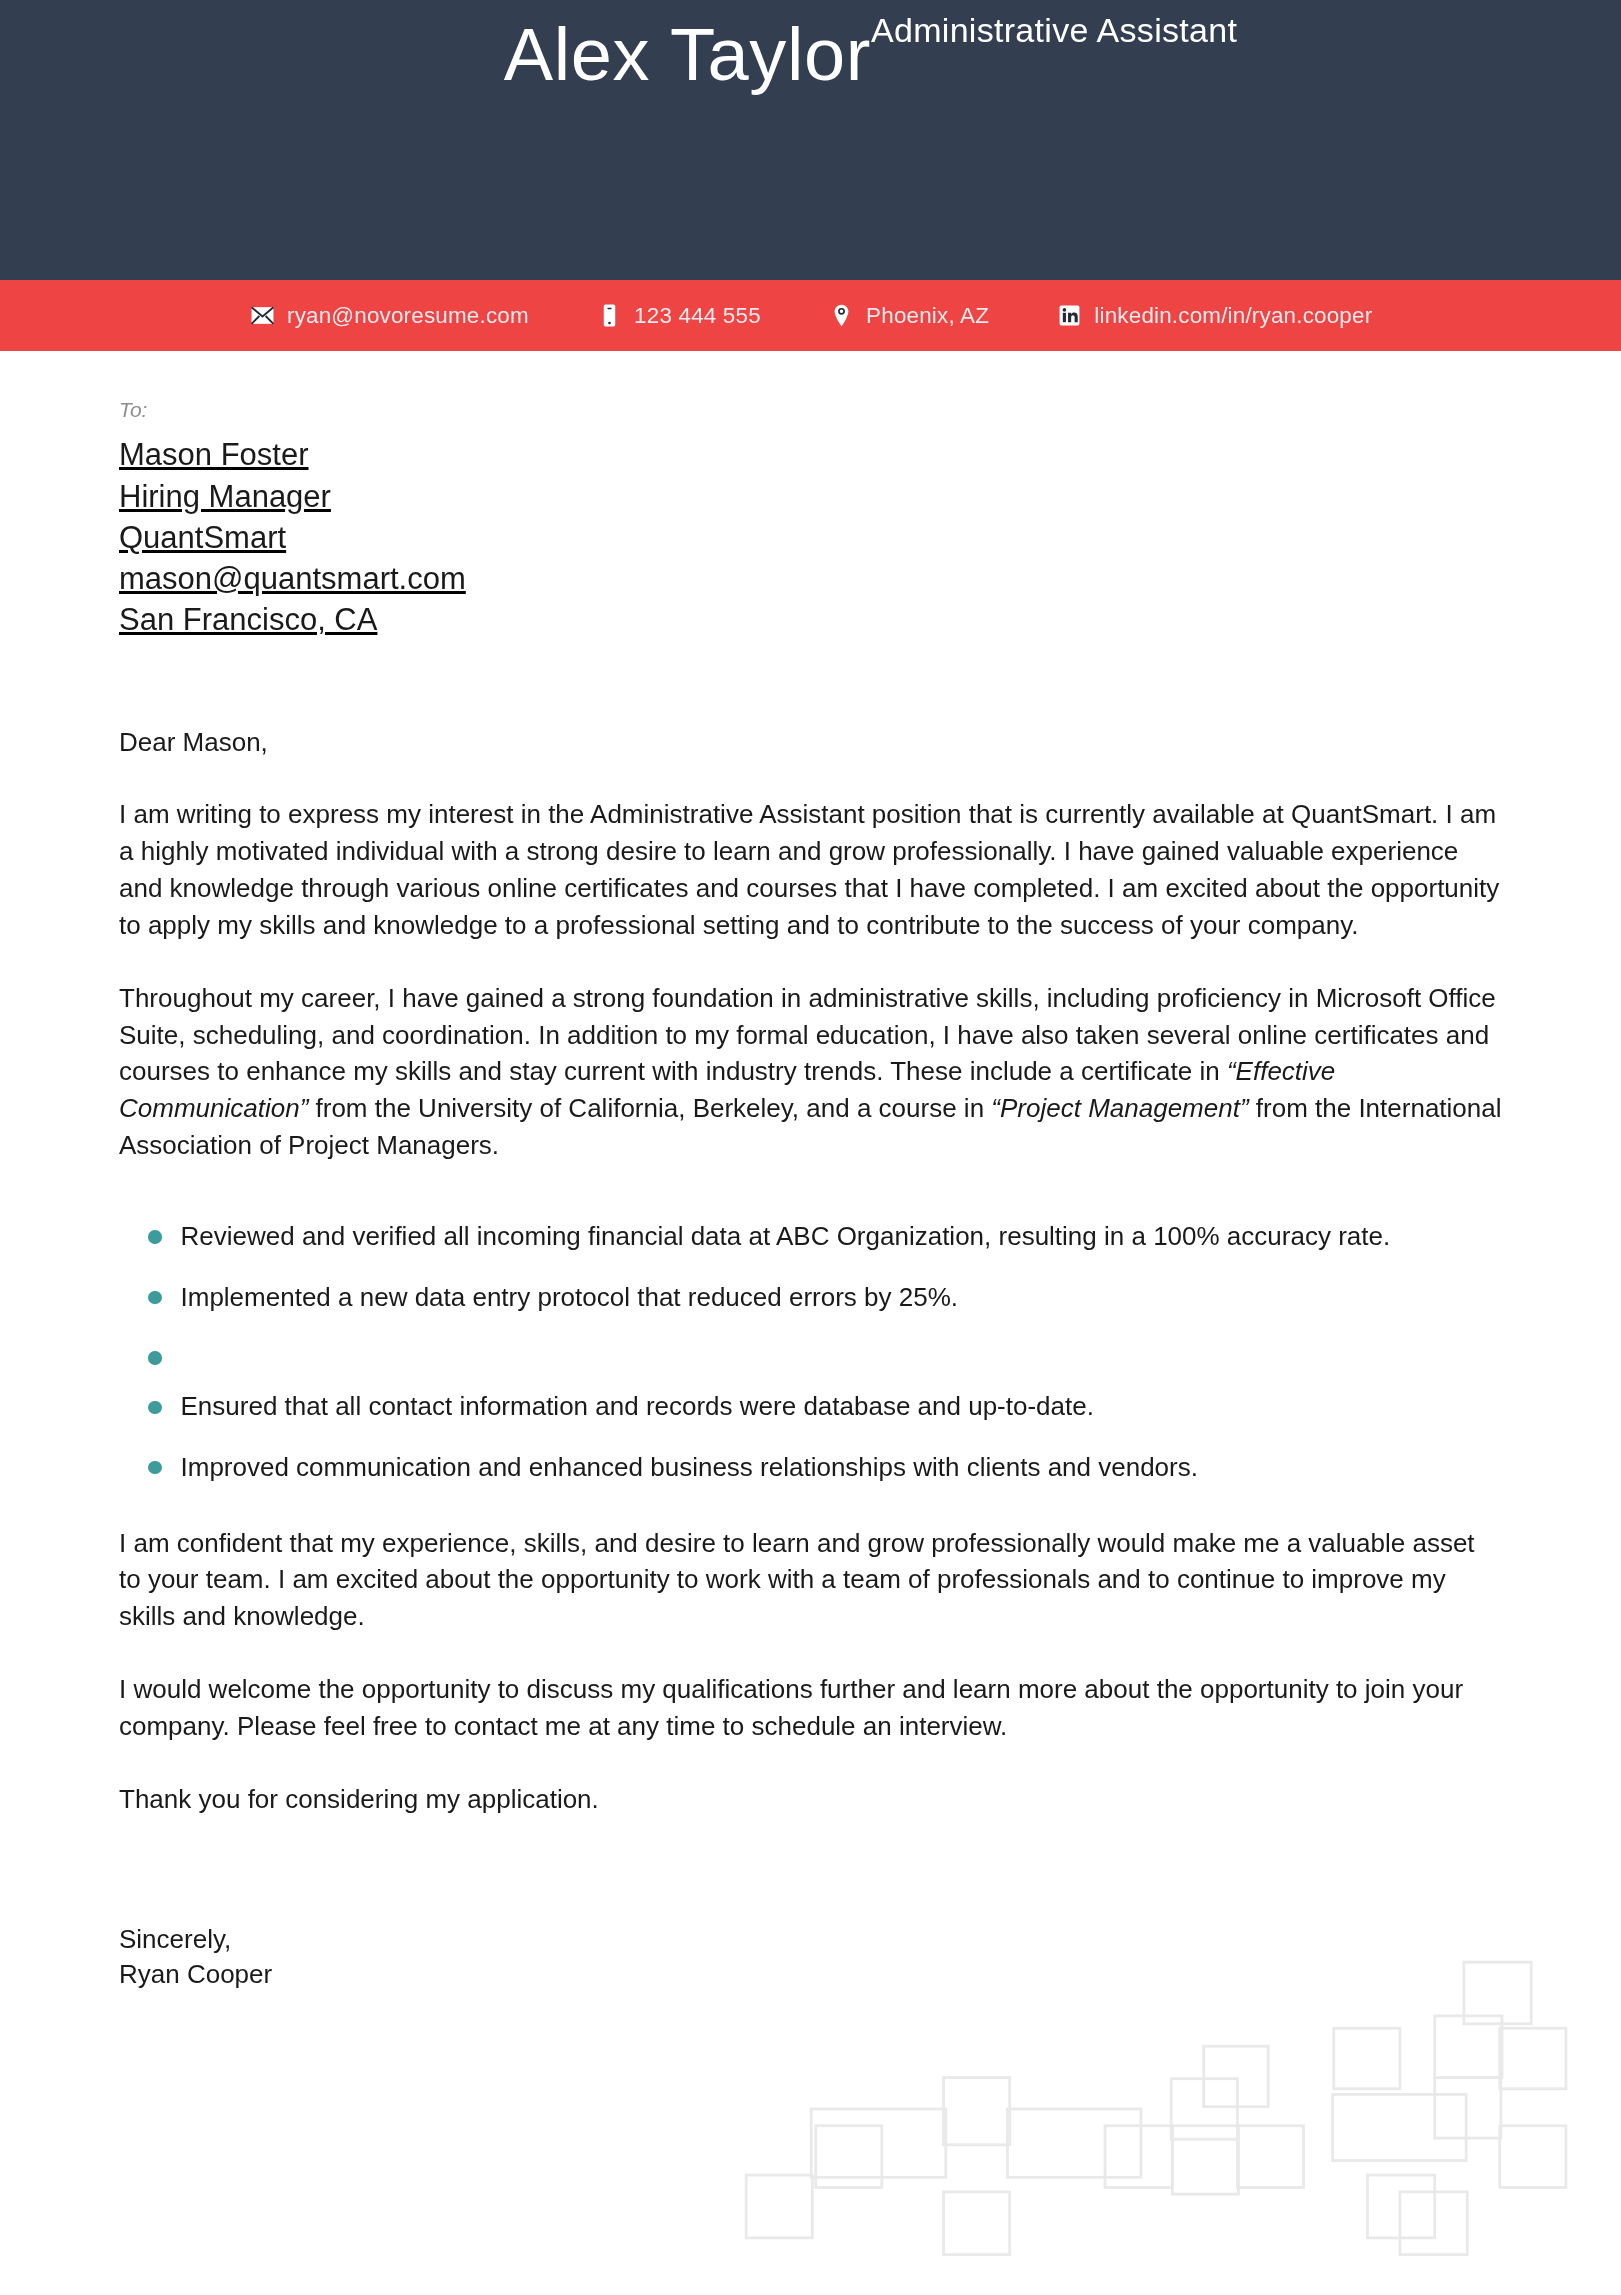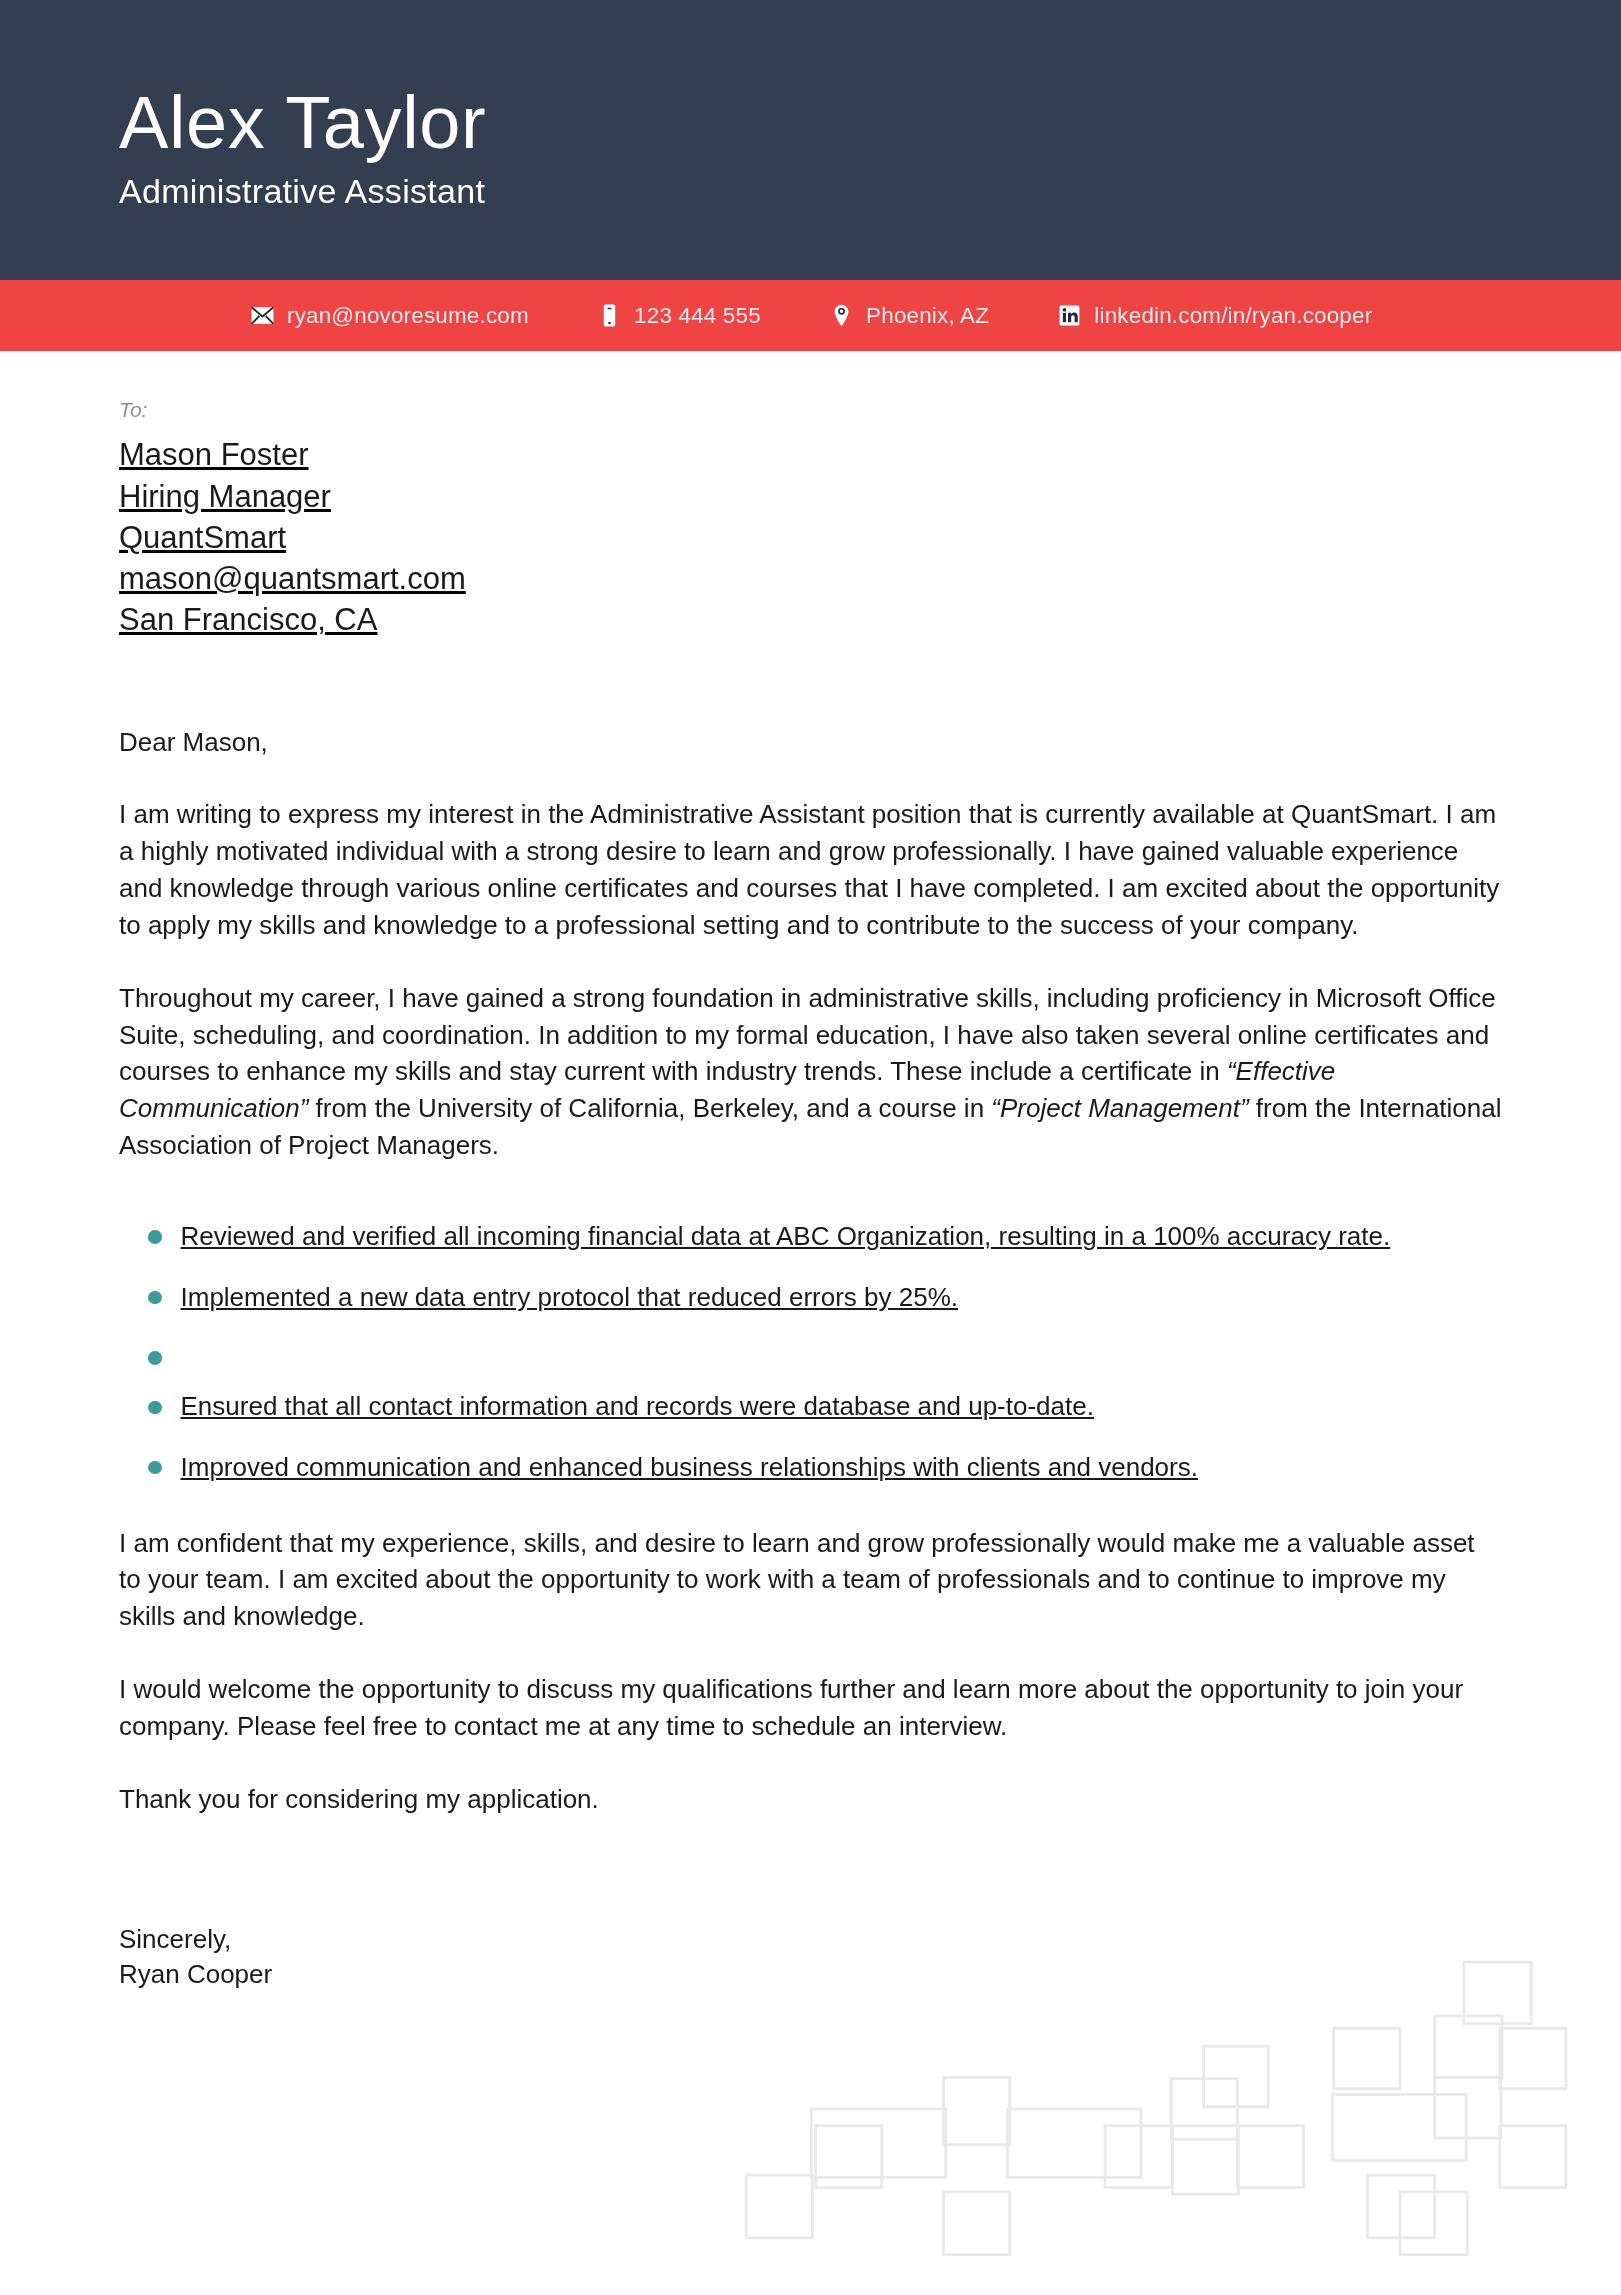--- a/index.html
+++ b/index.html
@@ -20,21 +20,21 @@
 
   
   .header {
     position: relative;
     width: 100%;
     height: 280px;
     background: #333f50;
     box-sizing: border-box;
     padding: 0 0 0 119px;
     display: flex;
-    flex-direction: column;
+    flex-direction: row;
     justify-content: center;
   }
   .header-name {
     color: #ffffff;
     font-size: 74px;
     font-weight: 400;
     letter-spacing: 0.6px;
     line-height: 1.05;
     margin: 0;
     padding-top: 15.7px;
@@ -145,21 +145,20 @@
     border-radius: 50%;
     background: #3d9b9b;
     flex: 0 0 auto;
     margin-top: 12.3px;
     margin-right: 19px;
   }
   .bullet-text {
     color: #1a1a1a;
     font-size: 26px;
     line-height: 1.42;
-    text-decoration: underline;
   }
 
   .closing-block { margin-top: 39px; }
 
   .signature {
     margin-top: 104px;
   }
   .signature-line {
     color: #1a1a1a;
     font-size: 26px;

